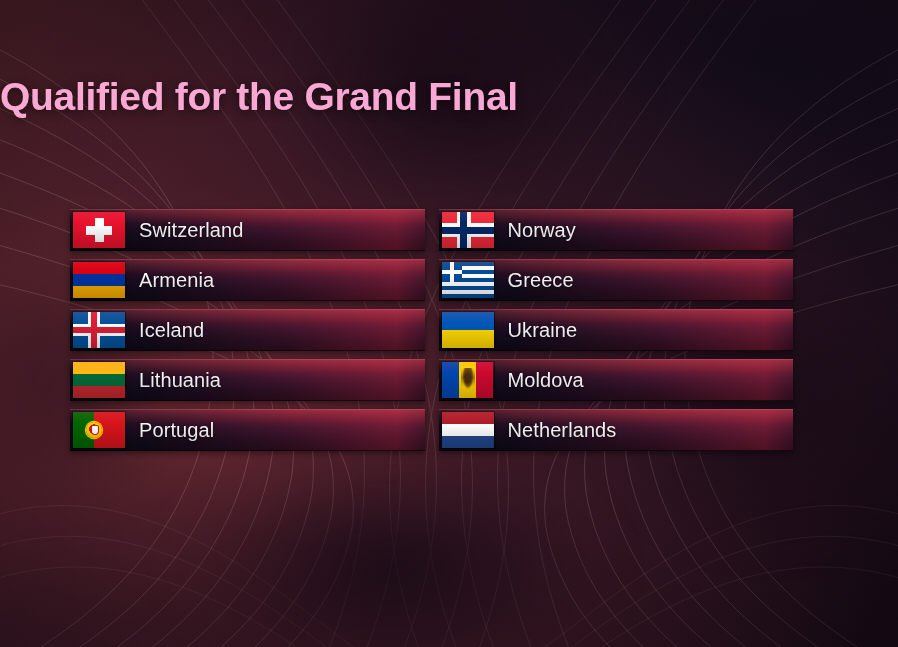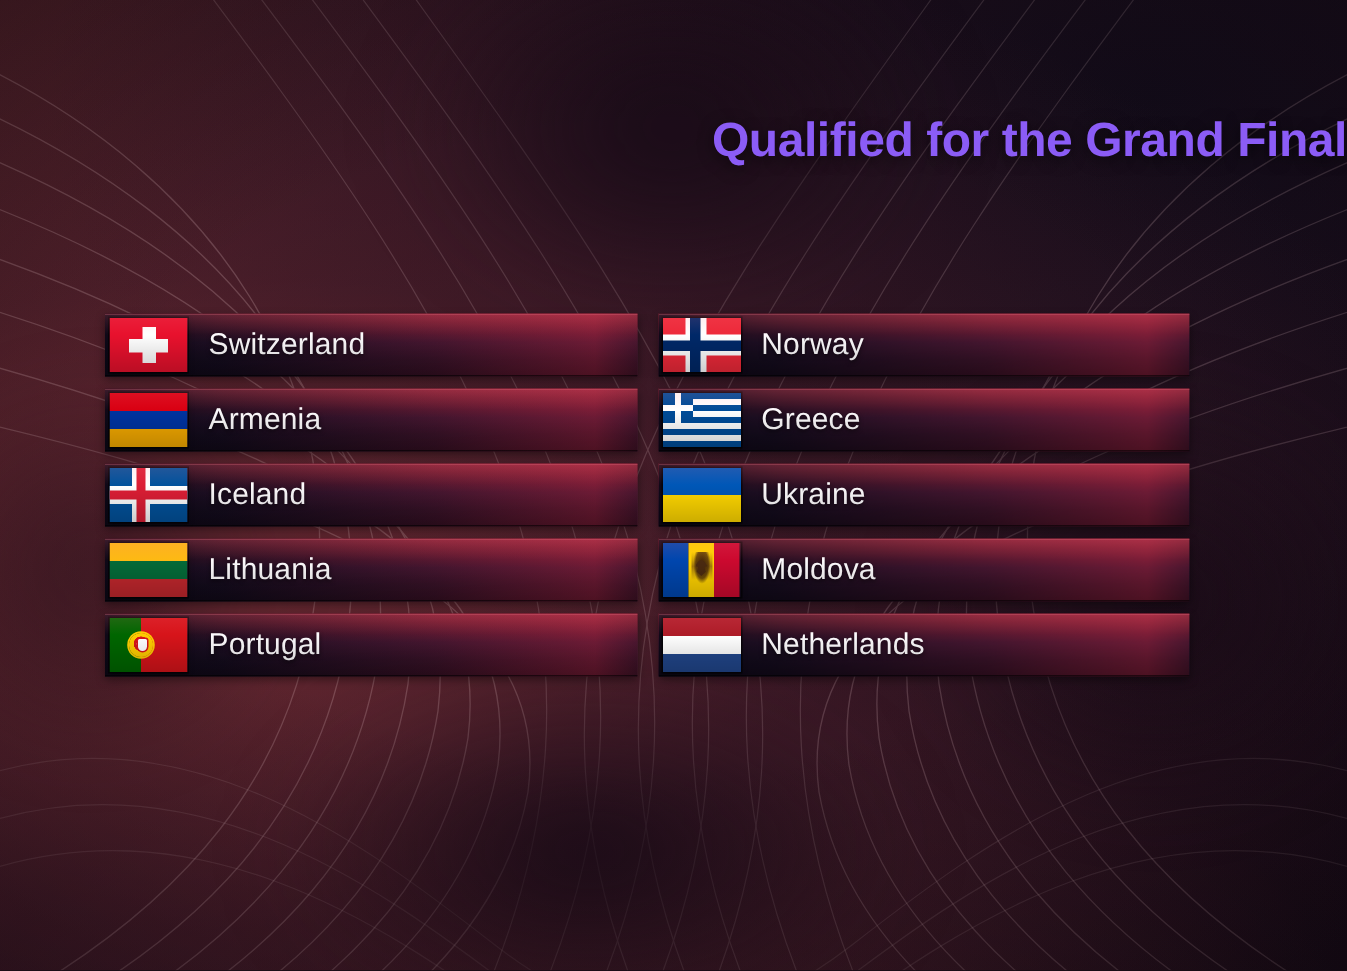--- a/index.html
+++ b/index.html
@@ -46,26 +46,26 @@
 
   
   .bg-lines { position:absolute; inset:0; opacity:.55; }
   .bg-lines.two  { opacity:.34; }
   .bg-lines.three{ opacity:.22; }
 
   
   .title {
     position:absolute;
     left:0; right:0; top:76px;
-    text-align:right;
-    font-size:32px;
+    text-align:left;
+    font-size:39px;
     line-height:1.1;
     font-weight:bold;
     letter-spacing:-0.3px;
-    color:#8b5cf6;
+    color:#f9a8d4;
     text-shadow:0 2px 10px rgba(0,0,0,0.55);
   }
 
   
   .columns {
     position:absolute;
     left:70px; top:209px;
     width:723px;
     display:flex;
     gap:14px;

